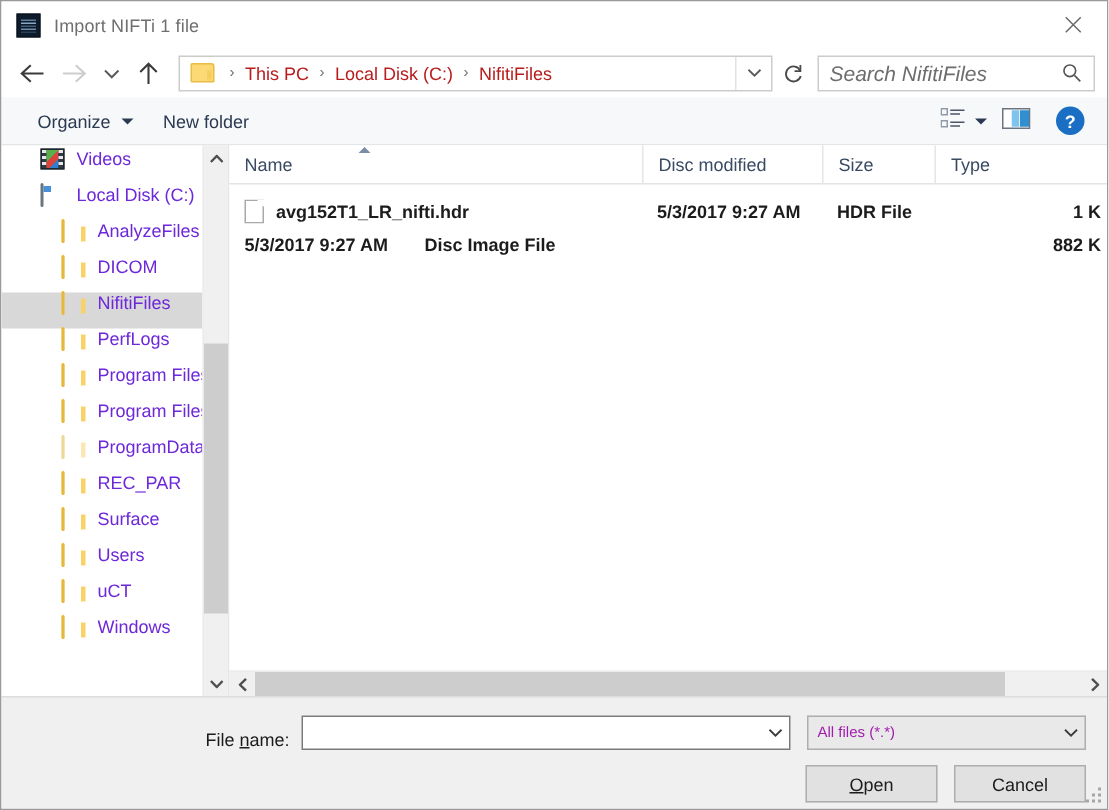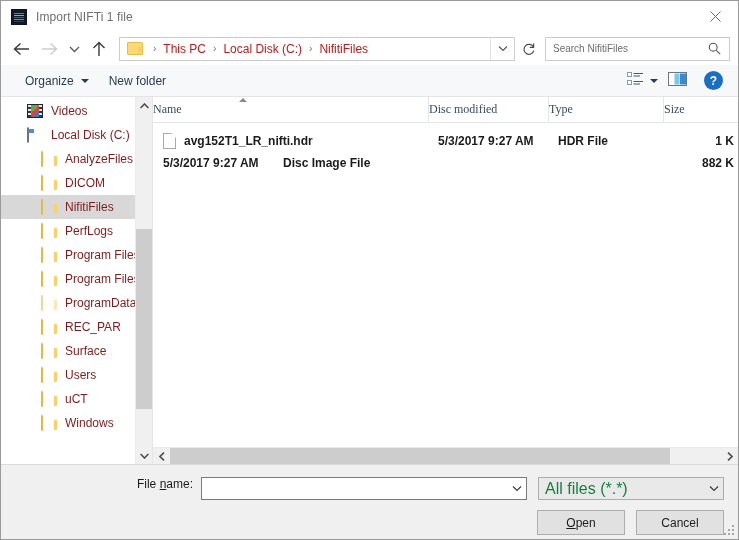--- a/index.html
+++ b/index.html
@@ -129,25 +129,26 @@
     width: 185px; height: 24px;
     border: 1px solid #cccccc;
     background: #ffffff;
     display: flex; align-items: center;
     flex: none;
   }
   .searchbox input {
     border: 0; outline: 0;
     flex: 1 1 auto;
     font-family: "Liberation Sans", sans-serif;
-    font-size: 10px;
+    font-size: 14px;
     color: #ef4444;
     padding: 0 4px 0 7px;
     background: transparent;
     min-width: 0;
+    font-style: italic;
   }
   .searchbox input::placeholder { color: #6d6d6d; opacity: 1; }
   .search-icon { padding: 0 8px 0 2px; color: #555; display: flex; }
 
   
   .cmdbar {
     height: 32px; min-height: 32px;
     background: #f7f8f9;
     border-bottom: 1px solid #e3e5e7;
     display: flex; align-items: center;
@@ -197,25 +198,25 @@
     display: flex;
     border-right: 1px solid #e6e6e6;
   }
   .tree {
     flex: 1 1 auto;
     overflow: hidden;
     padding-top: 2px;
   }
   .tree-row {
     height: 24px;
-    display: flex; align-items: center;
+    display: flex; align-items: flex-start;
     padding-left: 26px;
     white-space: nowrap;
     font-size: 12px;
-    color: #7f1d1d;
+    color: #6d28d9;
   }
   .tree-row.indent2 { padding-left: 40px; }
   .tree-row.selected { background: #d8d8d8; }
   .tree-label { overflow: hidden; }
   .ic {
     width: 17px; height: 15px;
     margin-right: 7px;
     flex: none;
     position: relative;
   }
@@ -303,25 +304,25 @@
     align-items: center;
     border-bottom: 1px solid #e2e5e8;
     background: #ffffff;
     font-size: 12px;
     color: #3b4a63;
     position: relative;
   }
   .hcell {
     height: 26px;
     display: flex; align-items: center;
+    padding-left: 10px;
     border-left: 1px solid #e6e6e6;
     position: relative;
     overflow: hidden;
     white-space: nowrap;
-    font-family: Liberation Serif, serif;
   }
   .hcell:first-child { border-left: 0; }
   .sort-caret {
     position: absolute;
     top: 1px; left: 50%;
     margin-left: -52px;
     width: 0; height: 0;
     border-left: 4px solid transparent;
     border-right: 4px solid transparent;
     border-bottom: 4px solid #7b8ca6;
@@ -379,21 +380,21 @@
 
   
   .footer {
     min-height: 75px;
     background: #f0f0f0;
     border-top: 1px solid #dcdcdc;
     position: relative;
     padding: 0;
   }
   .filename-row {
-    display: flex; align-items: flex-start;
+    display: flex; align-items: flex-end;
     padding: 12px 14px 0 0;
     justify-content: flex-end;
   }
   .fn-label {
     font-size: 12px; color: #1c1c1c;
     margin-right: 8px;
   }
   .fn-label u { text-decoration: underline; }
   .combo {
     height: 23px;
@@ -402,21 +403,21 @@
     display: flex; align-items: center;
     position: relative;
   }
   .combo.name { width: 326px; }
   .combo.filter {
     width: 186px; margin-left: 11px;
     background: #e9e9e9; border: 1px solid #adadad;
   }
   .combo .val {
     flex: 1 1 auto;
-    font-size: 16px; color: #15803d;
+    font-size: 10px; color: #a21caf;
     padding: 0 6px;
     overflow: hidden; white-space: nowrap;
   }
   .combo .arrow {
     width: 18px; display: flex; align-items: center; justify-content: center;
     color: #3c3c3c;
   }
   .btn-row {
     display: flex; justify-content: flex-end;
     gap: 11px;
@@ -635,25 +636,25 @@
 
     <div class="listpane">
       <div class="list-header">
         <div class="hcell" style="width:275px;">
           <span class="sort-caret"></span>
           <span>Name</span>
         </div>
         <div class="hcell" style="width:120px;">
           <span>Disc modified</span>
         </div>
+        <div class="hcell" style="flex:1 1 auto;">
+          <span>Size</span>
+        </div>
         <div class="hcell" style="width:115px;">
           <span>Type</span>
-        </div>
-        <div class="hcell" style="flex:1 1 auto;">
-          <span>Size</span>
         </div>
       </div>
 
       <div class="rows">
         <div class="row" style="margin-top:7px;">
           <div class="cell-name" style="width:275px;">
             <span class="ic-file"></span>
             <span>avg152T1_LR_nifti.hdr</span>
           </div>
           <div class="cell" style="width:120px;">5/3/2017 9:27 AM</div>

